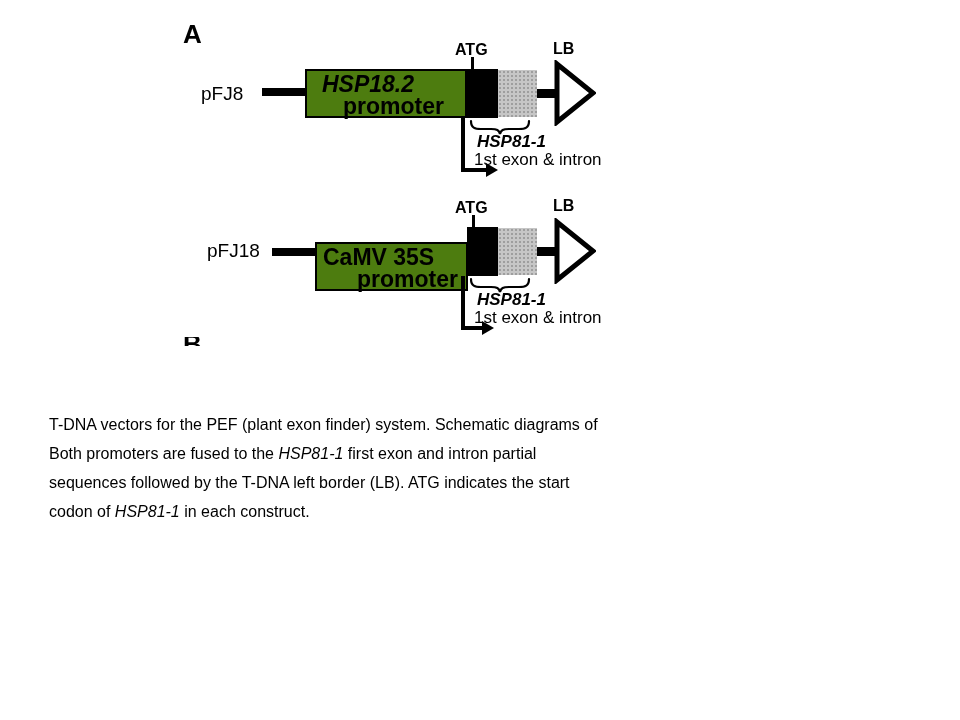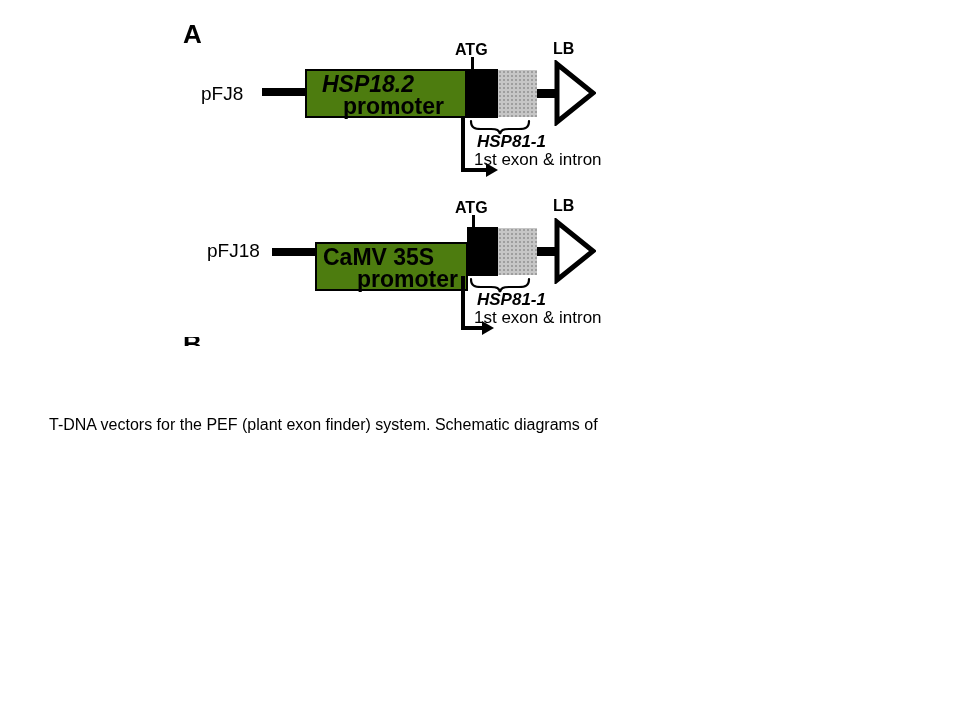--- a/index.html
+++ b/index.html
@@ -116,15 +116,18 @@
     <div class="abs elbow-h" style="left:461px;top:326px;width:22px;"></div>
     <div class="abs arrowhead" style="left:482px;top:321px;"></div>
   </div>
 
   <div class="abs panel-b-clip">
     <span>B</span>
   </div>
 
   <div class="abs caption">
     <div class="cap-line"><span>T-DNA vectors for the PEF (plant exon finder) system. Schematic diagrams of</span></div>
+    <div class="cap-line"><span>Both promoters are fused to the </span><span class="it">HSP81-1</span><span> first exon and intron partial</span></div>
+    <div class="cap-line"><span>sequences followed by the T-DNA left border (LB). ATG indicates the start</span></div>
+    <div class="cap-line"><span>codon of </span><span class="it">HSP81-1</span><span> in each construct.</span></div>
   </div>
 
 </div>
 
 </body></html>

